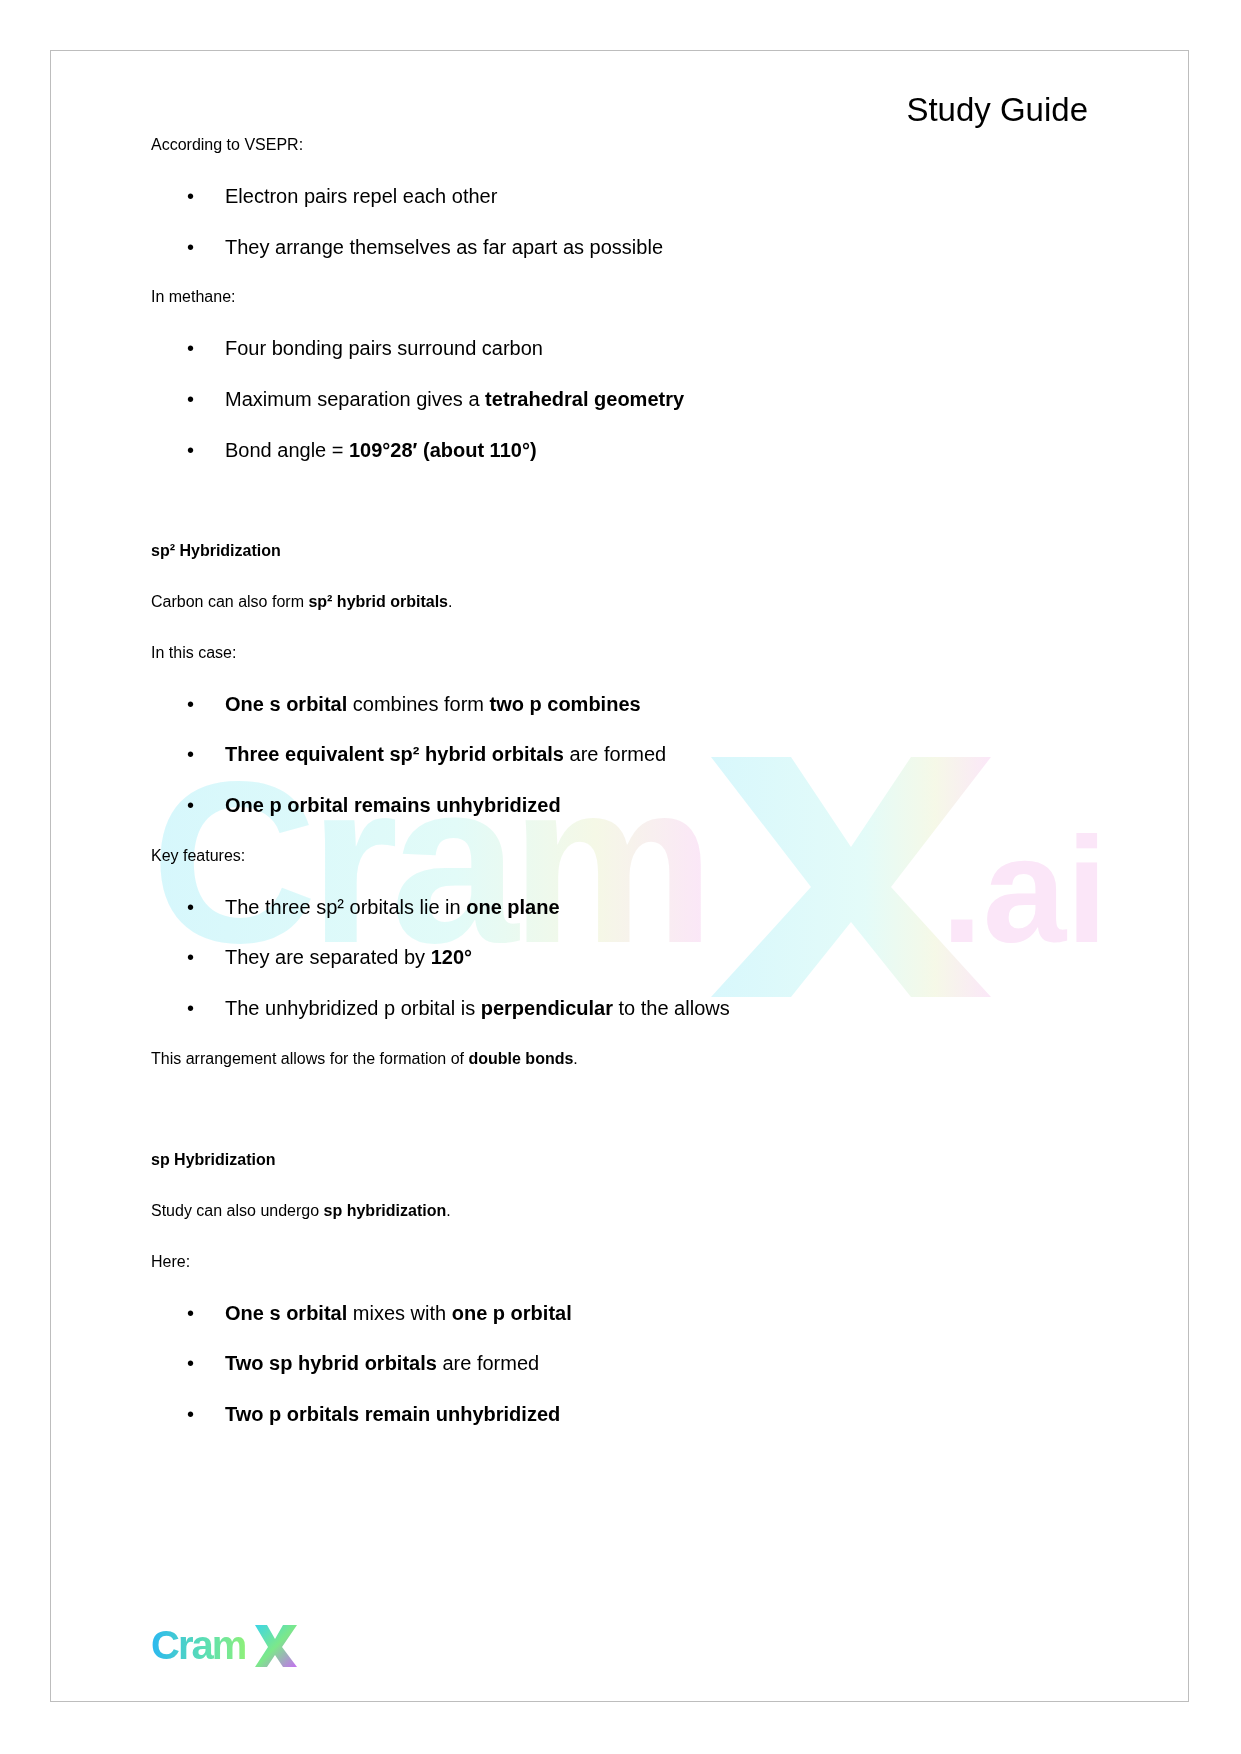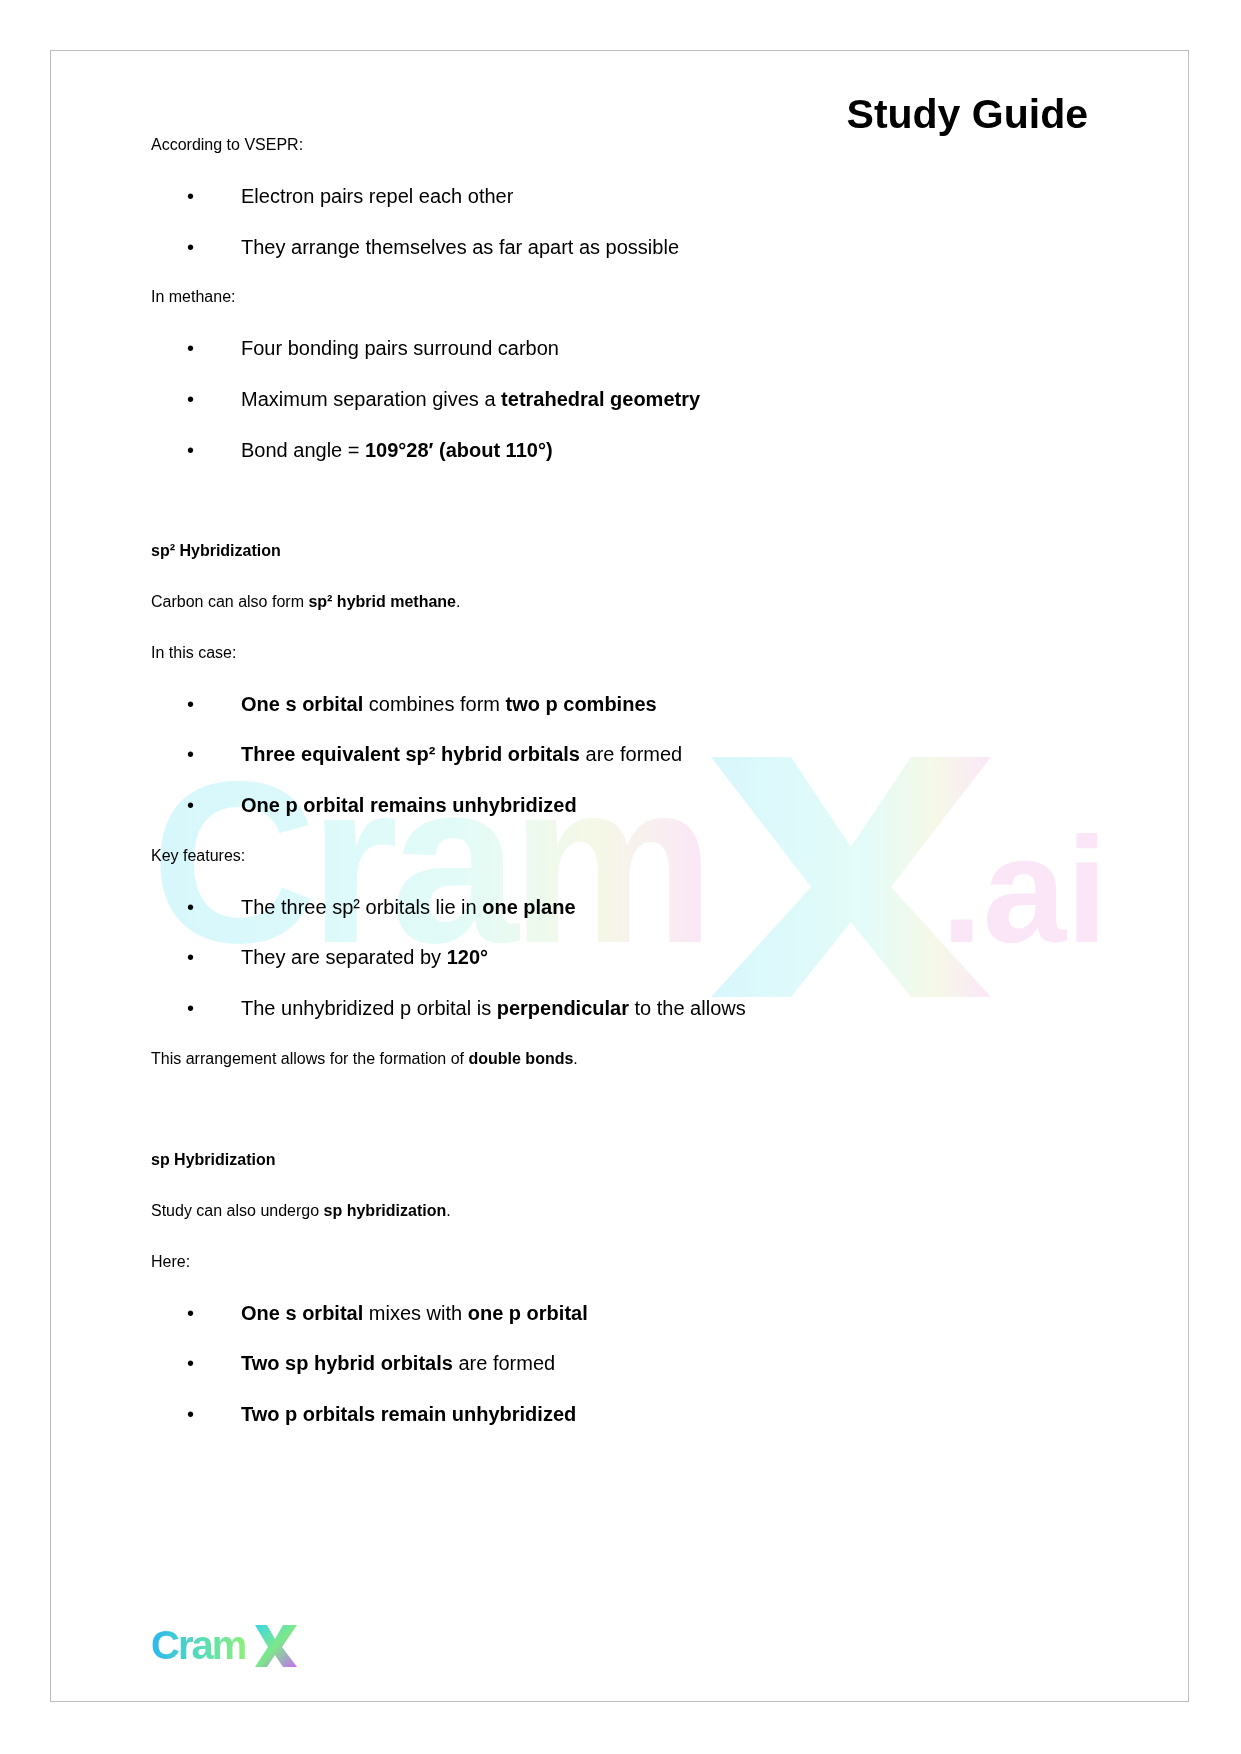--- a/index.html
+++ b/index.html
@@ -1,24 +1,24 @@
 <!DOCTYPE html>
 <html><head>
   <meta charset="utf-8">
   <style>
     html, body { margin: 0; padding: 0; background: #ffffff; }
     body { width: 1241px; height: 1754px; position: relative; overflow: hidden;
            font-family: "Liberation Sans", sans-serif; color: #000; }
     .page { position: absolute; left: 50px; top: 50px; width: 1139px; height: 1652px;
             border: 1.5px solid #bdbdbd; box-sizing: border-box; background: #fff; }
-    .title { position: absolute; right: 100px; top: 40px; font-size: 41px; font-weight: bold; }
+    .title { position: absolute; right: 100px; top: 40px; font-size: 33px; font-weight: normal; }
     .watermark { position: absolute; left: 100px; top: 706px; width: 990px; height: 240px; pointer-events: none; }
     .line { position: absolute; left: 100px; font-size: 16px; line-height: 24px; white-space: nowrap; z-index: 2; }
     .bullet { position: absolute; left: 136px; font-size: 20px; line-height: 24px; z-index: 2; }
-    .btext { position: absolute; left: 174px; font-size: 20px; line-height: 24px; white-space: nowrap; z-index: 2; margin-left: 16px; }
+    .btext { position: absolute; left: 174px; font-size: 20px; line-height: 24px; white-space: nowrap; z-index: 2; }
     .heading { font-weight: bold; }
     b { font-weight: bold; text-align: right; }
     .logo { position: absolute; left: 100px; top: 1566px; width: 150px; height: 56px; }
   </style>
 </head>
 <body>
 
 <div class="page">
 
   <svg class="watermark" viewBox="0 0 990 240">
@@ -51,21 +51,21 @@
   <div>
     <span class="bullet" style="top:285px">•</span>
     <span class="btext" style="top:285px"><span>Four bonding pairs surround carbon</span></span>
     <span class="bullet" style="top:336px">•</span>
     <span class="btext" style="top:336px"><span>Maximum separation gives a </span><b>tetrahedral geometry</b></span>
     <span class="bullet" style="top:387px">•</span>
     <span class="btext" style="top:387px"><span>Bond angle = </span><b>109°28′ (about 110°)</b></span>
   </div>
 
   <div class="line heading" style="top:488px">sp² Hybridization</div>
-  <div class="line" style="top:539px"><span>Carbon can also form </span><b>sp² hybrid methane</b><span>.</span></div>
+  <div class="line" style="top:539px"><span>Carbon can also form </span><b>sp² hybrid orbitals</b><span>.</span></div>
   <div class="line" style="top:590px">In this case:</div>
 
   <div>
     <span class="bullet" style="top:641px">•</span>
     <span class="btext" style="top:641px"><b>One s orbital</b><span> combines form </span><b>two p combines</b></span>
     <span class="bullet" style="top:691px">•</span>
     <span class="btext" style="top:691px"><b>Three equivalent sp² hybrid orbitals</b><span> are formed</span></span>
     <span class="bullet" style="top:742px">•</span>
     <span class="btext" style="top:742px"><b>One p orbital remains unhybridized</b></span>
   </div>

